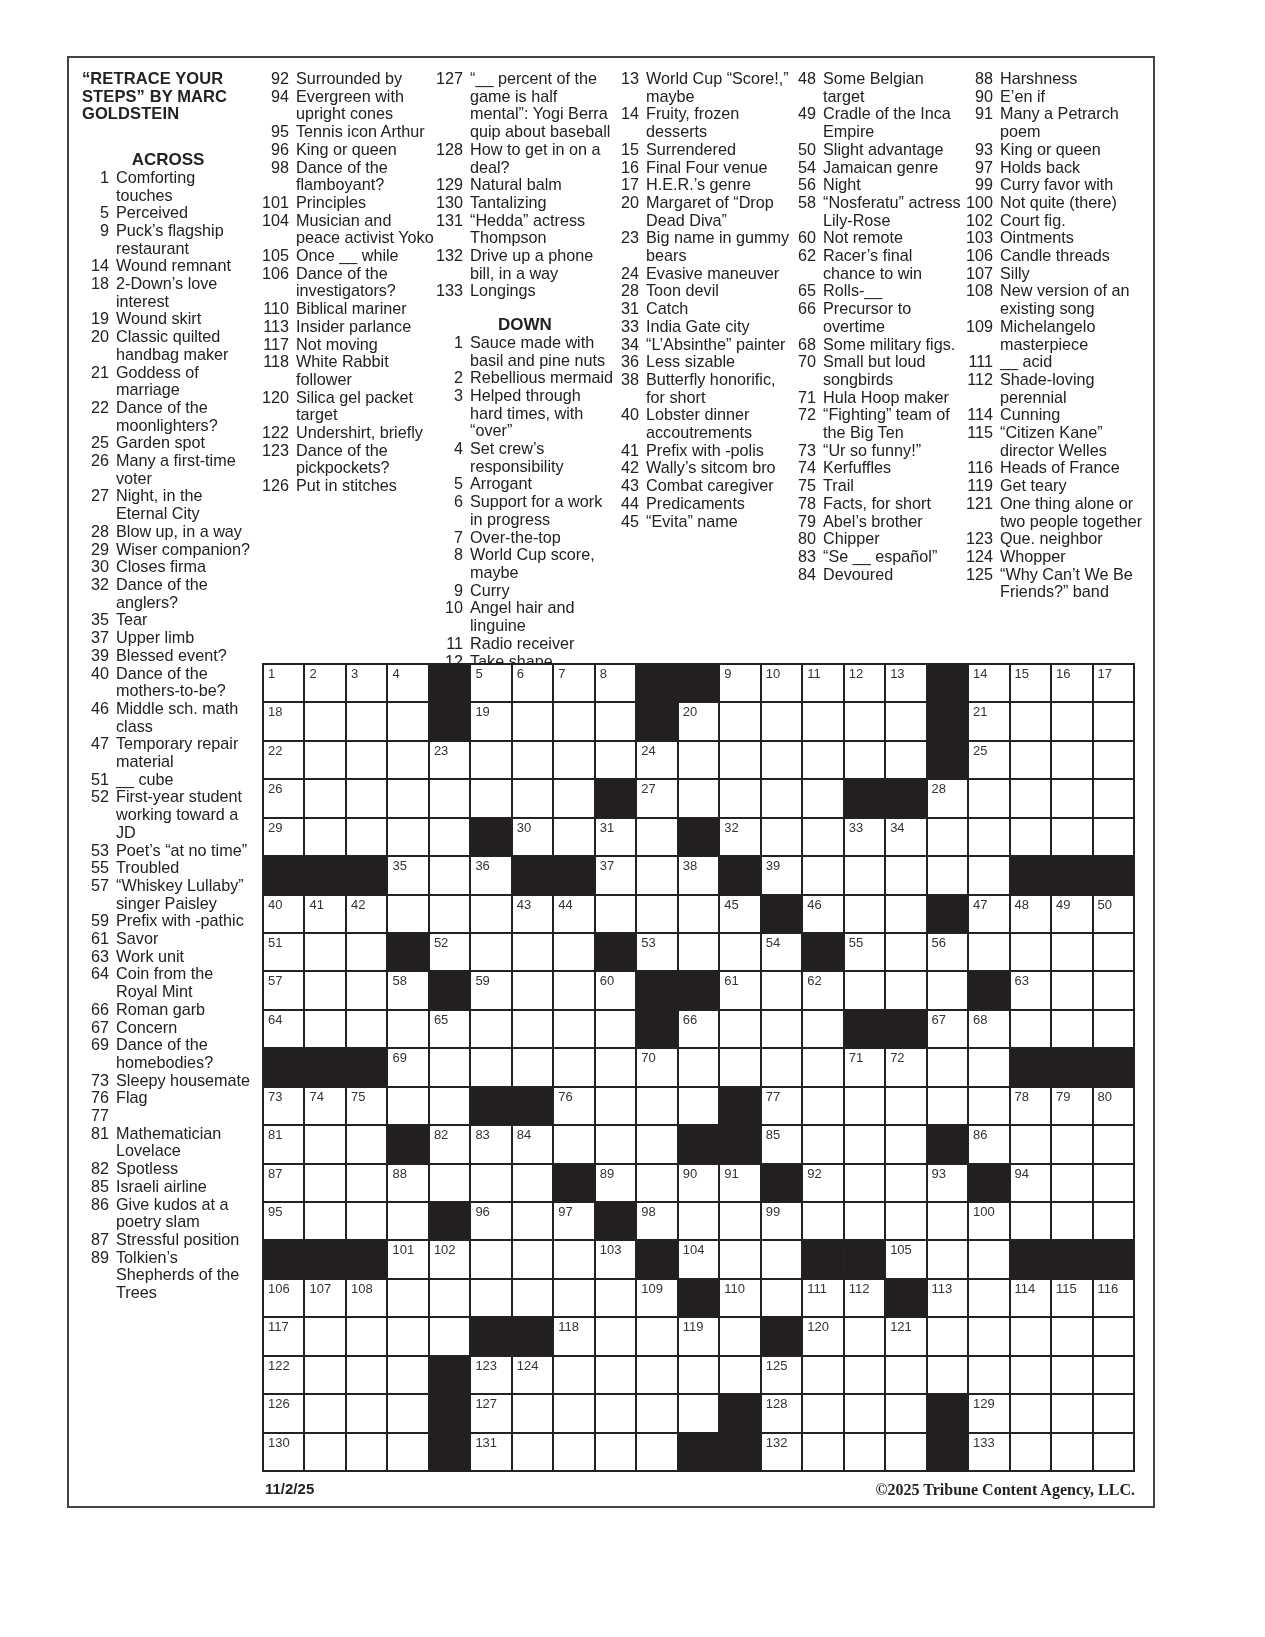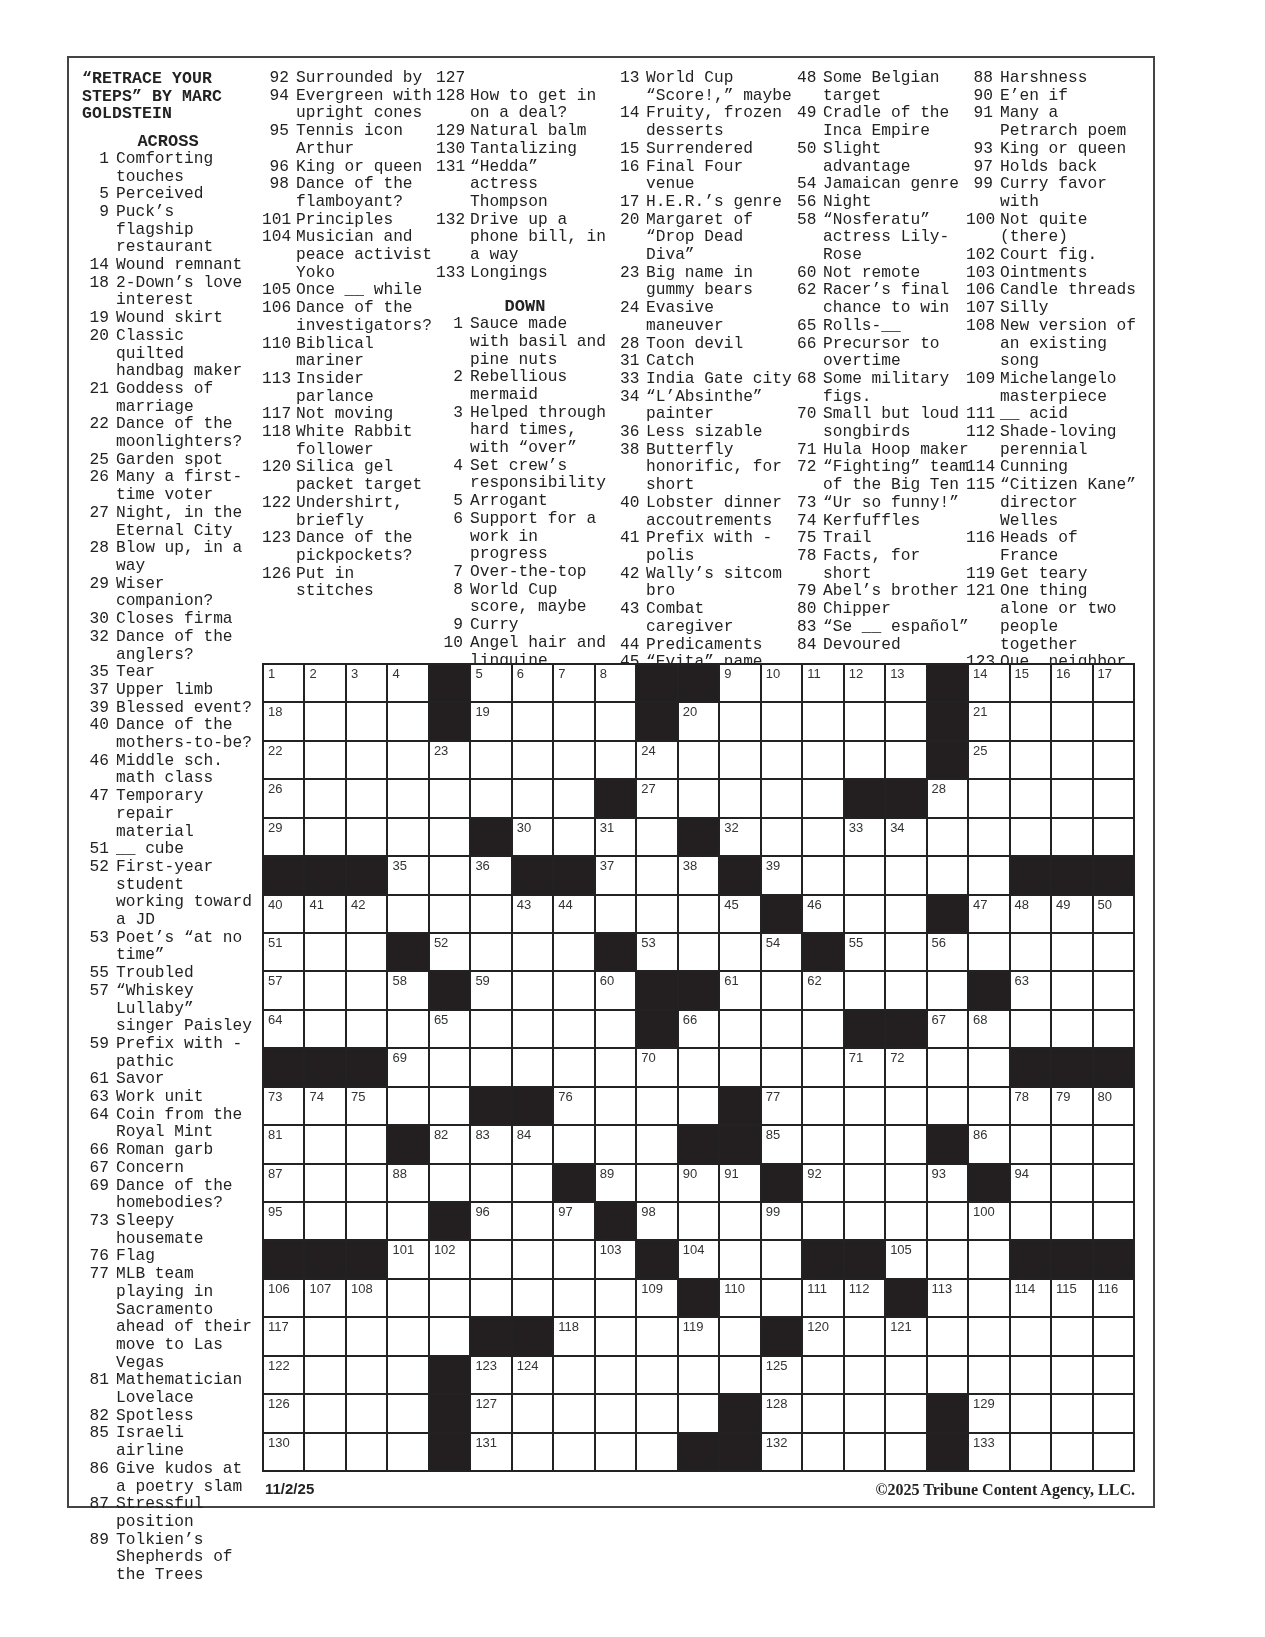--- a/index.html
+++ b/index.html
@@ -1,20 +1,20 @@
 <!DOCTYPE html>
 <html><head>
 <meta charset="utf-8">
 <style>
   * { box-sizing: border-box; margin: 0; padding: 0; }
   body { width: 1265px; height: 1637px; background: #ffffff; font-family: "Liberation Sans", sans-serif; color: #222; position: relative; overflow: hidden; }
   .frame { position: absolute; left: 67px; top: 56px; width: 1088px; height: 1452px; border: 2px solid #444; }
-  .col { position: absolute; top: 70px; font-size: 16.2px; line-height: 17.7px; font-family: Liberation Mono, monospace; }
+  .col { position: absolute; top: 70px; font-size: 16.2px; line-height: 17.7px; }
   .title { font-weight: bold; font-size: 16.5px; line-height: 17.7px; letter-spacing: 0.1px; }
-  .heading { font-weight: bold; font-size: 17px; text-align: center; margin-top: 10px; margin-bottom: 0; }
+  .heading { font-weight: bold; font-size: 17px; text-align: center; margin-top: 28px; margin-bottom: 0; }
   .clue { display: flex; }
   .clue .num { flex: 0 0 auto; text-align: right; padding-right: 7px; }
   .clue .txt { flex: 1 1 auto; }
   .grid { position: absolute; left: 262px; top: 663px; width: 873px; height: 809px; display: grid; grid-template-columns: repeat(21, 1fr); grid-template-rows: repeat(21, 1fr); border: 2px solid #222; background: #222; gap: 2px; }
   .cell { background: #fff; position: relative; }
   .cell.black { background: #231f20; }
   .cell .n { position: absolute; left: 4px; top: 2px; font-size: 13px; line-height: 13px; color: #333; }
   .footer-date { position: absolute; left: 265px; top: 1480px; font-weight: bold; font-size: 15px; }
   .footer-copy { position: absolute; right: 130px; top: 1481px; font-family: "Liberation Serif", serif; font-weight: bold; font-size: 16px; }
 </style>
@@ -166,21 +166,20 @@
       <div class="clue">
         <span class="num" style="width: 34px;">73</span>
         <span class="txt">Sleepy housemate</span>
       </div>
       <div class="clue">
         <span class="num" style="width: 34px;">76</span>
         <span class="txt">Flag</span>
       </div>
       <div class="clue">
         <span class="num" style="width: 34px;">77</span>
-        <span class="txt">MLB team playing in Sacramento ahead of their move to Las Vegas</span>
       </div>
       <div class="clue">
         <span class="num" style="width: 34px;">81</span>
         <span class="txt">Mathematician Lovelace</span>
       </div>
       <div class="clue">
         <span class="num" style="width: 34px;">82</span>
         <span class="txt">Spotless</span>
       </div>
       <div class="clue">
@@ -272,20 +271,21 @@
         <span class="num" style="width: 34px;">126</span>
         <span class="txt">Put in stitches</span>
       </div>
     </div>
 </div>
 
 <div class="col" id="col3" style="left:436px; width:178px;">
   <div class="clues">
       <div class="clue">
         <span class="num" style="width: 34px;">127</span>
+        <span class="txt">“__ percent of the game is half mental”: Yogi Berra quip about baseball</span>
       </div>
       <div class="clue">
         <span class="num" style="width: 34px;">128</span>
         <span class="txt">How to get in on a deal?</span>
       </div>
       <div class="clue">
         <span class="num" style="width: 34px;">129</span>
         <span class="txt">Natural balm</span>
       </div>
       <div class="clue">

